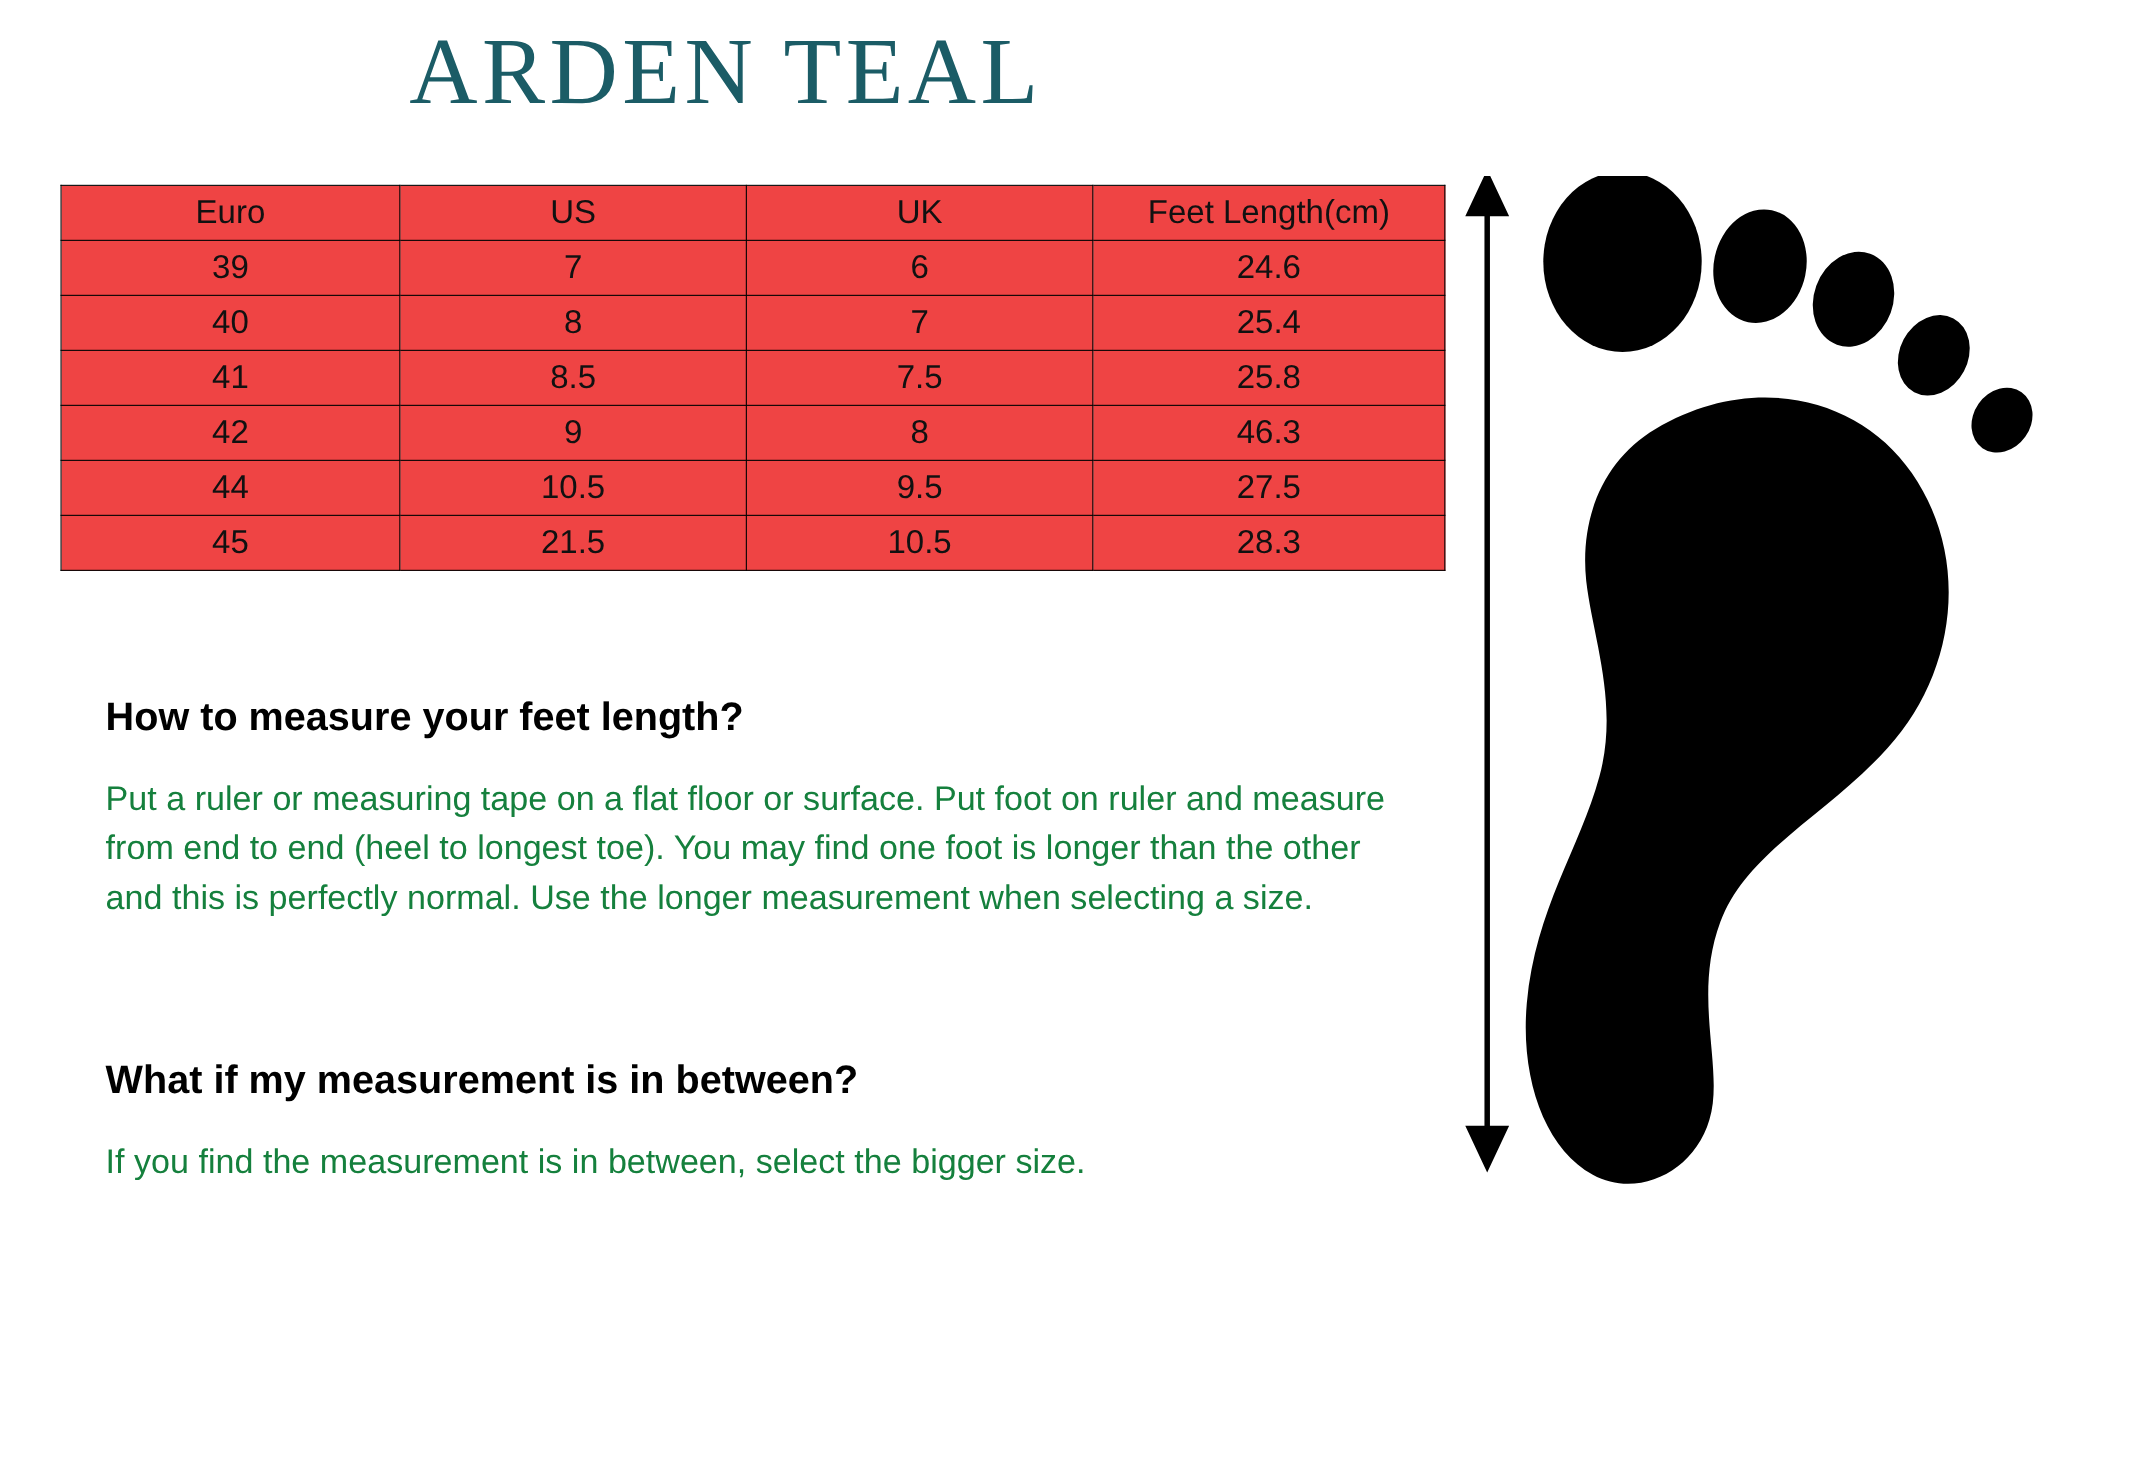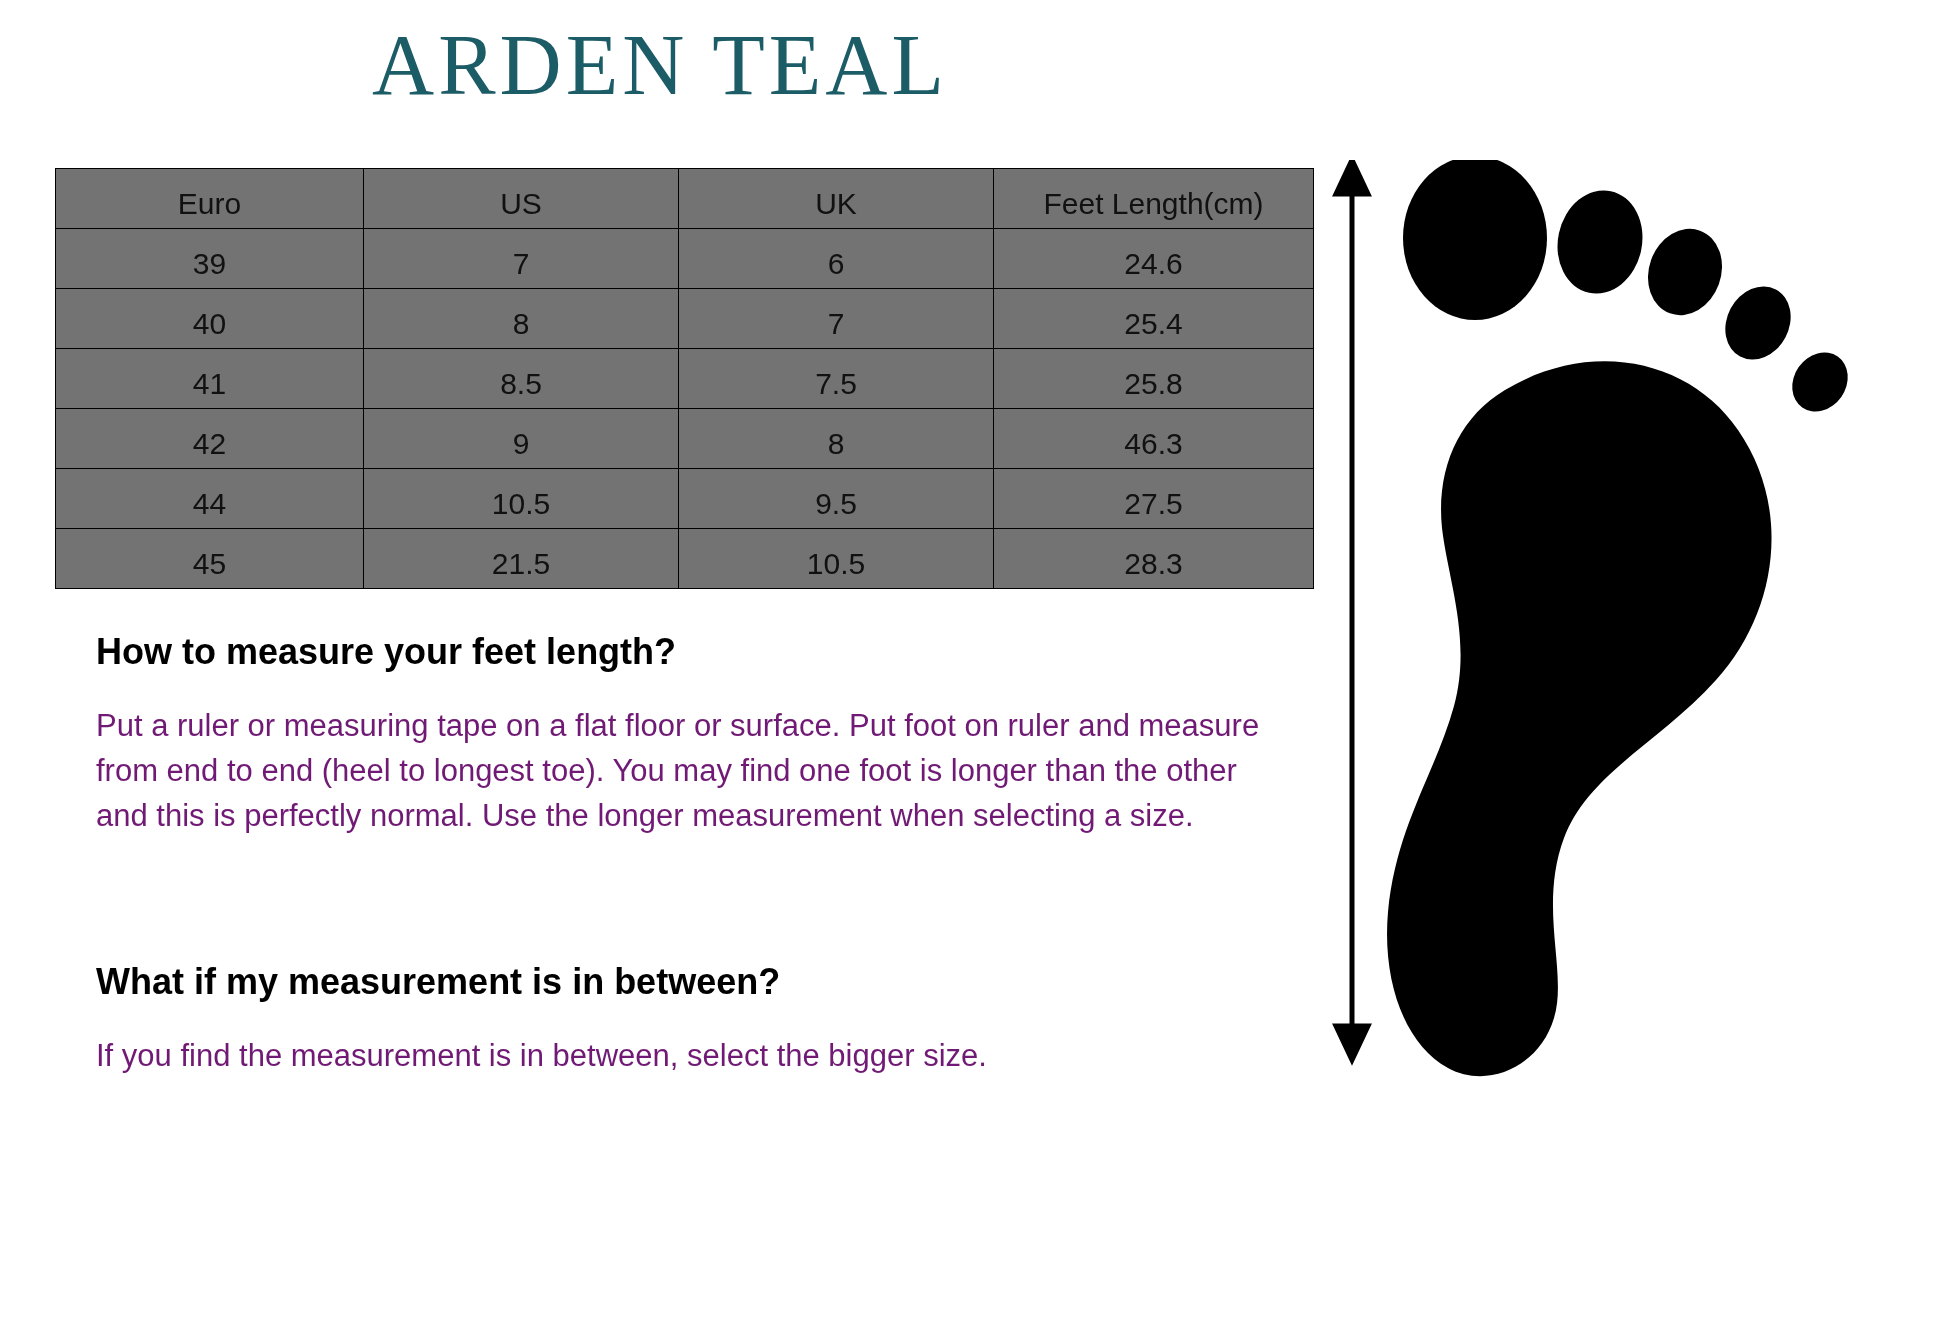--- a/index.html
+++ b/index.html
@@ -40,24 +40,24 @@
     top: 168px;
     width: 1258px;
     border-collapse: collapse;
     table-layout: fixed;
   }
   #size-table td, #size-table th {
     border: 1.5px solid #000000;
     font-size: 30px;
     font-weight: 400;
     text-align: center;
-    padding: 18px 0 7px 0;
+    padding: 8px 0 7px 0;
     height: 34px;
     color: #111111;
-    background: #737373;
+    background: #ef4444;
   }
   #size-table th {
     font-weight: 400;
   }
   #size-table col.c1 { width: 308px; }
   #size-table col.c2 { width: 315px; }
   #size-table col.c3 { width: 315px; }
   #size-table col.c4 { width: 320px; }
 
   
@@ -71,21 +71,21 @@
     font-size: 36px;
     font-weight: bold;
     margin: 0 0 30px 0;
     line-height: 1.2;
     color: #000;
   }
   .section p {
     font-size: 31px;
     line-height: 45px;
     margin: 0;
-    color: #701a75;
+    color: #15803d;
   }
   #section-measure { top: 630px; }
   #section-between { top: 960px; }
 
   
   #foot-graphic {
     position: absolute;
     left: 1330px;
     top: 160px;
     width: 600px;

